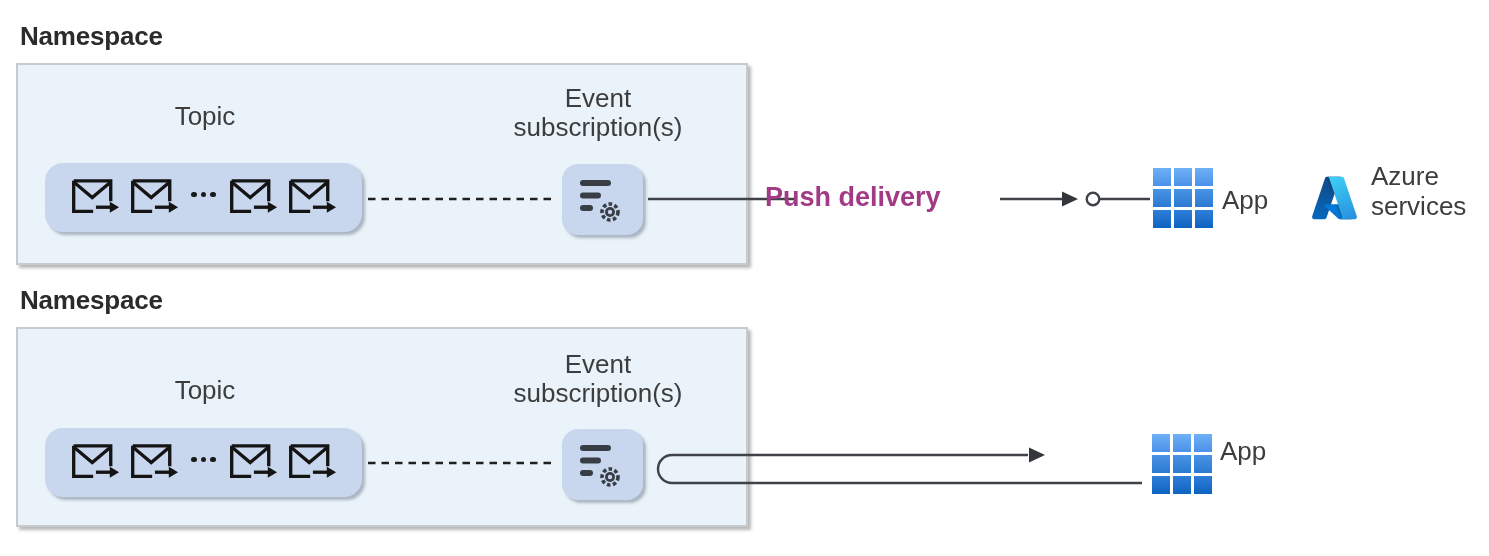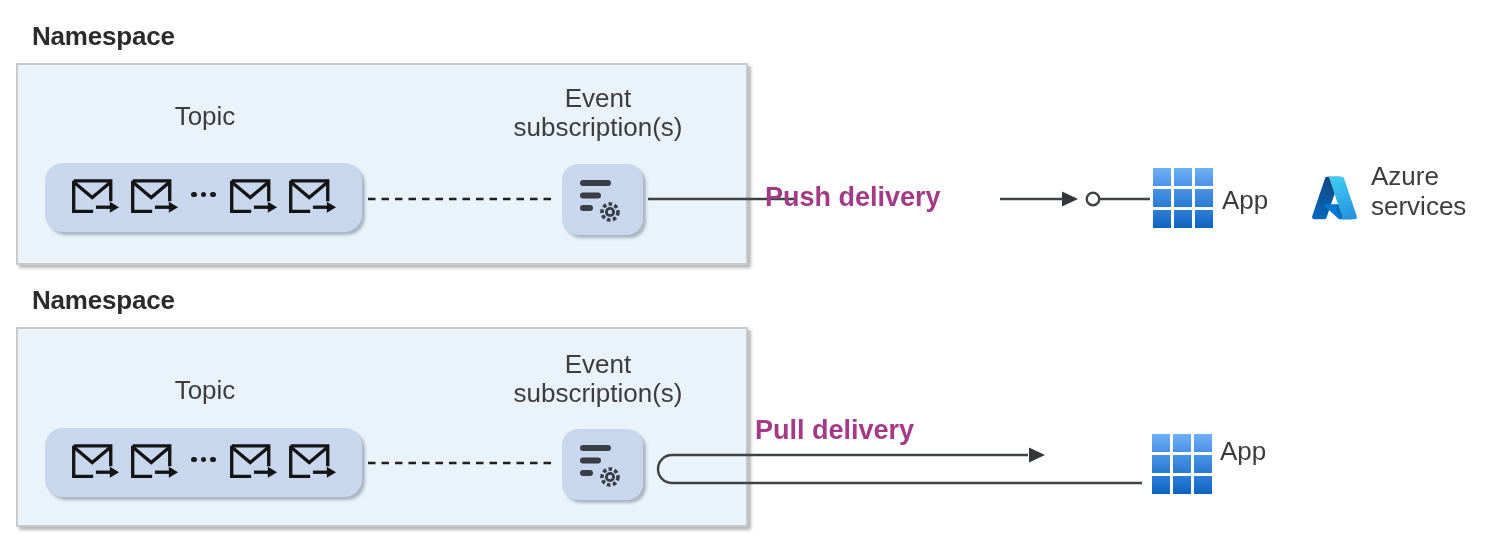--- a/index.html
+++ b/index.html
@@ -4,21 +4,20 @@
 <style>
   html,body{margin:0;padding:0;background:#ffffff;}
   .canvas{
     position:relative;width:1489px;height:556px;background:#ffffff;
     font-family:"Liberation Sans", sans-serif;overflow:hidden;
   }
   
   .ns-title{
     position:absolute;font-size:26px;font-weight:700;color:#2b2b2b;line-height:1.1;
     letter-spacing:-0.2px;
-    margin-left:12px;
   }
   .ns-box{
     position:absolute;background:#e9f3f9;border:2px solid #c6cbd0;
     box-shadow:3px 3px 3px rgba(125,125,125,.55);box-sizing:border-box;z-index:1;
   }
   
   .lbl{
     position:absolute;font-size:26px;font-weight:400;color:#3d3d3d;line-height:29px;
     text-align:center;z-index:10;
   }
@@ -205,21 +204,20 @@
         <use href="#sym-envelope"></use>
       </svg>
   </div>
 
   <div class="subicon" style="left:562px;top:429px;width:81px;height:71px">
     <svg>
         <use href="#sym-filter"></use>
       </svg>
   </div>
 
-  <div class="delivery" style="left:755px;top:416px;width:250px">Pull delivery</div>
 
   <div class="app-grid" style="left:1152px;top:434px">
     <i class="r1"></i>
       <i class="r1"></i>
       <i class="r1"></i>
     <i class="r2"></i>
       <i class="r2"></i>
       <i class="r2"></i>
     <i class="r3"></i>
       <i class="r3"></i>

